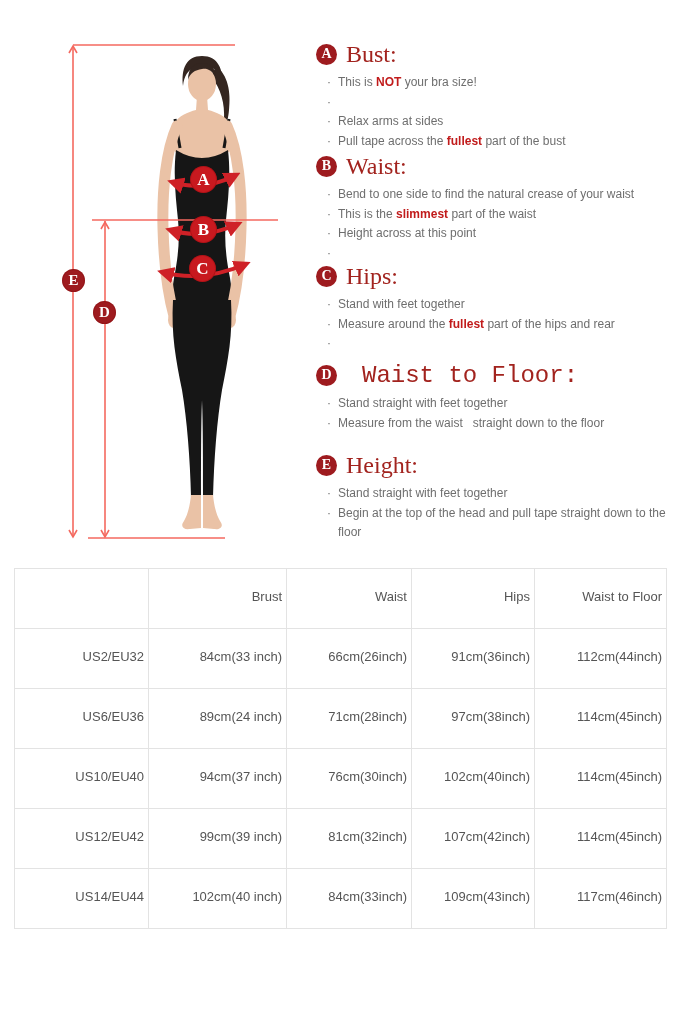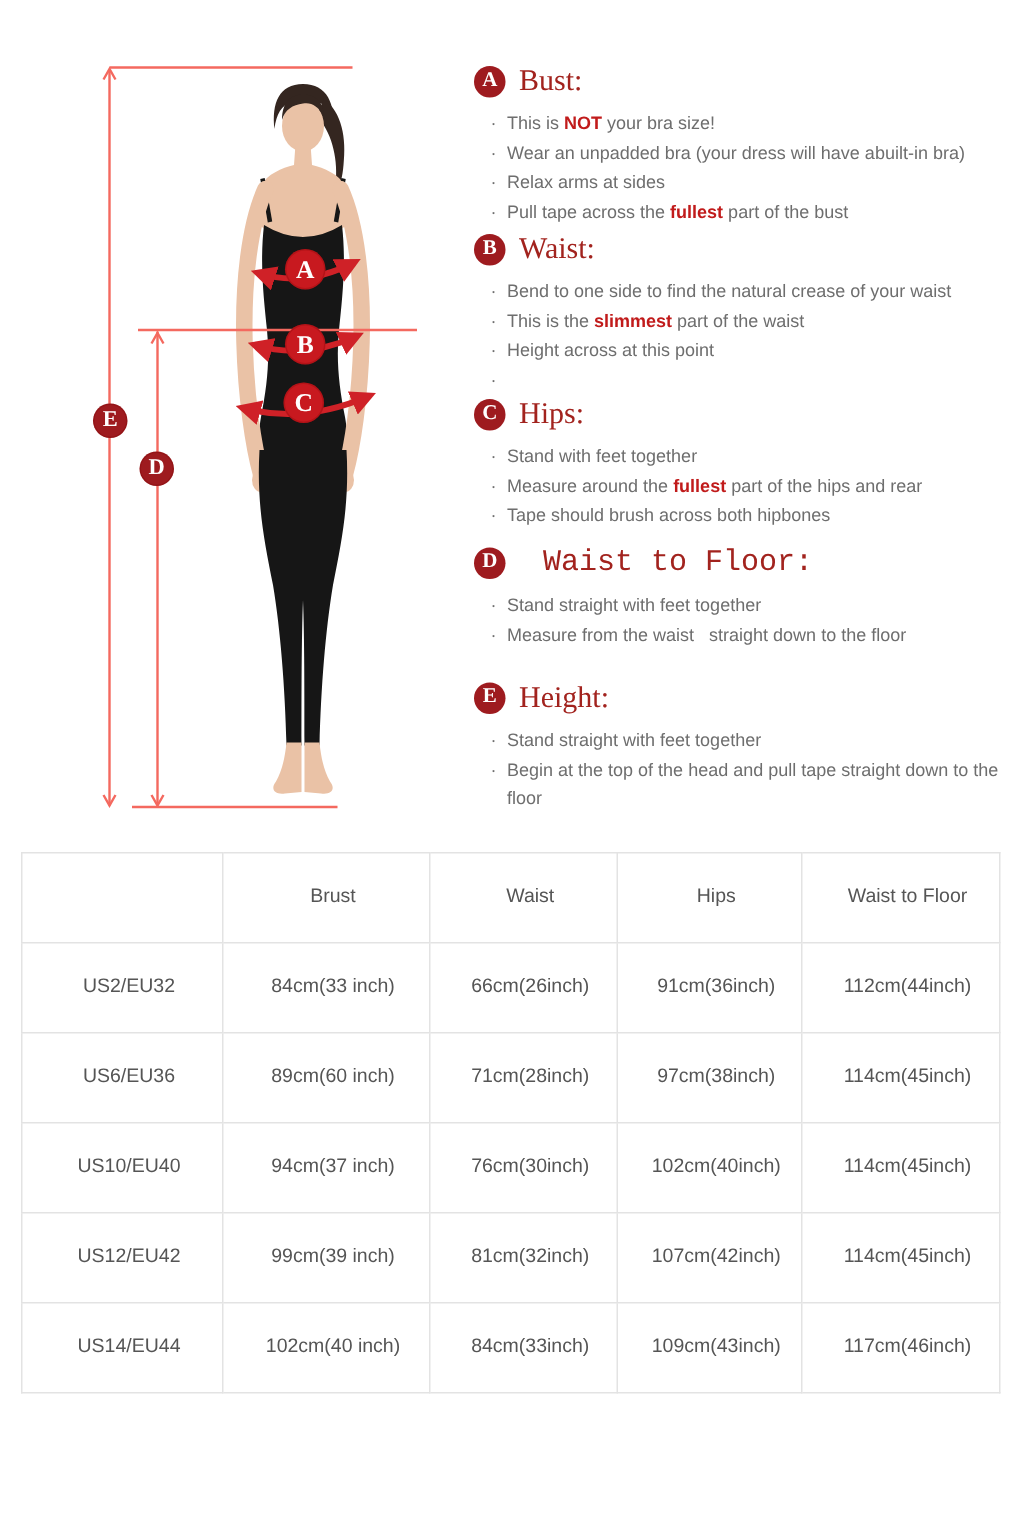--- a/index.html
+++ b/index.html
@@ -30,38 +30,38 @@
   .instructions{position:absolute;left:316px;top:40px;width:362px;height:520px;}
   .section{position:absolute;left:0;right:0;}
   .sec-0{top:0;}    .sec-1{top:112px;}  .sec-2{top:222px;}
   .sec-3{top:321px;}.sec-4{top:411px;}
   .sec-head{display:flex;align-items:center;gap:9px;height:28px;margin-bottom:5px;}
   .badge{
     width:21px;height:21px;border-radius:50%;background:var(--badge-dark);
     color:#fff;font-family:"Liberation Serif",serif;font-weight:bold;font-size:14px;
     display:flex;align-items:center;justify-content:center;flex:none;
   }
-  .sec-title{font-family:"Liberation Serif",serif;font-size:20px;color:var(--heading-red);}
+  .sec-title{font-family:"Liberation Serif",serif;font-size:24px;color:var(--heading-red);}
   .sec-3 .sec-title{margin-left:16px;font-family:Liberation Mono, monospace;}
   .bullets{padding-left:11px;}
   .bullet{display:flex;gap:7px;font-size:12px;line-height:19.5px;color:var(--text-gray);}
   .bullet .txt{white-space:pre-wrap;}
   .sec-4 .bullet .txt{max-width:330px;}
   .dot{flex:none;color:var(--text-gray);}
   .em{color:var(--em-red);font-weight:bold;font-style:normal;text-align:right;}
 
   
   .size-table{
     position:absolute;left:14px;top:568px;width:652px;
     border-collapse:collapse;table-layout:fixed;
     font-size:13px;color:var(--table-text);
   }
   .size-table th,.size-table td{
     border:1px solid var(--table-border);
-    height:55px;text-align:center;font-weight:normal;
+    height:55px;text-align:right;font-weight:normal;
     padding:0 4px 4px 13px;vertical-align:middle;
     overflow:hidden;white-space:nowrap;
   }
   .size-table th:first-child,.size-table td:first-child{}
 
   
   .skin{fill:var(--skin);}
   .hair{fill:var(--hair);}
   .clothes{fill:var(--clothes);}
   .arm{stroke:var(--skin);stroke-width:11;fill:none;stroke-linecap:round;}
@@ -146,21 +146,20 @@
           <span class="badge">A</span>
           <span class="sec-title">Bust:</span>
         </div>
         <div class="bullets">
           <div class="bullet">
             <span class="dot">·</span>
             <span class="txt">This is <b class="em">NOT</b> your bra size!</span>
           </div>
           <div class="bullet">
             <span class="dot">·</span>
-            <span class="txt">Wear an unpadded bra (your dress will have abuilt-in bra)</span>
           </div>
           <div class="bullet">
             <span class="dot">·</span>
             <span class="txt">Relax arms at sides</span>
           </div>
           <div class="bullet">
             <span class="dot">·</span>
             <span class="txt">Pull tape across the <b class="em">fullest</b> part of the bust</span>
           </div>
         </div>
@@ -197,21 +196,20 @@
           <div class="bullet">
             <span class="dot">·</span>
             <span class="txt">Stand with feet together</span>
           </div>
           <div class="bullet">
             <span class="dot">·</span>
             <span class="txt">Measure around the <b class="em">fullest</b> part of the hips and rear</span>
           </div>
           <div class="bullet">
             <span class="dot">·</span>
-            <span class="txt">Tape should brush across both hipbones</span>
           </div>
         </div>
       </div>
       <div class="section sec-3">
         <div class="sec-head">
           <span class="badge">D</span>
           <span class="sec-title">Waist to Floor:</span>
         </div>
         <div class="bullets">
           <div class="bullet">
@@ -262,21 +260,21 @@
     <tbody>
         <tr>
           <td>US2/EU32</td>
           <td>84cm(33 inch)</td>
           <td>66cm(26inch)</td>
           <td>91cm(36inch)</td>
           <td>112cm(44inch)</td>
         </tr>
         <tr>
           <td>US6/EU36</td>
-          <td>89cm(60 inch)</td>
+          <td>89cm(24 inch)</td>
           <td>71cm(28inch)</td>
           <td>97cm(38inch)</td>
           <td>114cm(45inch)</td>
         </tr>
         <tr>
           <td>US10/EU40</td>
           <td>94cm(37 inch)</td>
           <td>76cm(30inch)</td>
           <td>102cm(40inch)</td>
           <td>114cm(45inch)</td>

